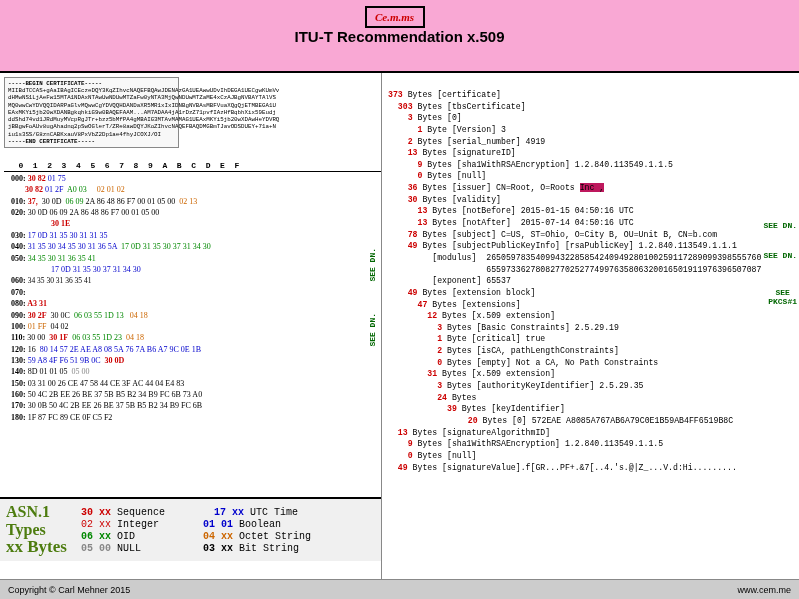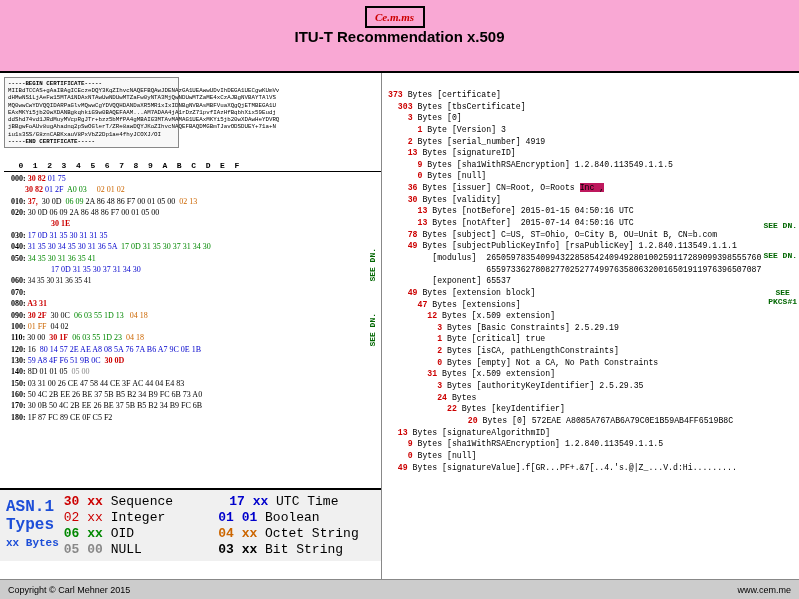--- a/index.html
+++ b/index.html
@@ -100,24 +100,24 @@
 <span style="color:#000;font-weight:bold;">140: </span><span style="color:#000;">8D 01 01 05</span>  <span style="color:#888;">05 00</span>
 <span style="color:#000;font-weight:bold;">150: </span><span style="color:#000;">03 31 00 26 CE 47 58 44 CE 3F AC 44 04 E4 83</span>
 <span style="color:#000;font-weight:bold;">160: </span><span style="color:#000;">50 4C 2B EE 26 BE 37 5B B5 B2 34 B9 FC 6B 73 A0</span>
 <span style="color:#000;font-weight:bold;">170: </span><span style="color:#000;">30 0B 50 4C 2B EE 26 BE 37 5B B5 B2 34 B9 FC 6B</span>
 <span style="color:#000;font-weight:bold;">180: </span><span style="color:#000;">1F 87 FC 89 CE 0F C5 F2</span></div>
 
       <div style="position:absolute;top:175px;right:4px;font-size:8px;color:#006600;font-weight:bold;writing-mode:vertical-rl;transform:rotate(180deg);">SEE DN.</div>
       <div style="position:absolute;top:240px;right:4px;font-size:8px;color:#006600;font-weight:bold;writing-mode:vertical-rl;transform:rotate(180deg);">SEE DN.</div>
 
       <div style="position:absolute;bottom:20px;left:0;right:0;background:#f0f0f0;border-top:2px solid #000;display:flex;align-items:center;padding:4px 6px;">
-        <div style="font-family:Liberation Mono, monospace;font-size:16px;font-weight:bold;color:#1d4ed8;margin-right:5px;line-height:1.1;white-space:pre;">ASN.1
+        <div style="font-family:Liberation Serif, serif;font-size:16px;font-weight:bold;color:#4d7c0f;margin-right:14px;line-height:1.1;white-space:pre;">ASN.1
 Types
-<span style="font-size:11px;">xx Bytes</span></div>
-        <div style="display:grid;grid-template-columns:1fr 1fr;gap:1px 14px;font-family:'Courier New',monospace;font-size:13px;">
+<span style="font-size:17px;">xx Bytes</span></div>
+        <div style="display:grid;grid-template-columns:1fr 1fr;gap:1px 14px;font-family:'Courier New',monospace;font-size:10px;">
           <div><span style="color:#cc0000;font-weight:bold;">30 xx</span> Sequence</div>
           <div><span style="color:#0000cc;font-weight:bold;margin-left:11px;">17 xx</span> UTC Time</div>
           <div><span style="color:#cc0000;font-weight:normal;">02 xx</span> Integer</div>
           <div><span style="color:#0000cc;font-weight:bold;">01 01</span> Boolean</div>
           <div><span style="color:#008800;font-weight:bold;">06 xx</span> OID</div>
           <div><span style="color:#cc6600;font-weight:bold;text-align:center;">04 xx</span> Octet String</div>
           <div><span style="color:#888888;font-weight:bold;">05 00</span> NULL</div>
           <div><span style="color:#000000;font-weight:bold;">03 xx</span> Bit String</div>
         </div>
       </div>
@@ -145,21 +145,21 @@
     <span style="color:#cc0000;font-weight:bold;">49</span> Bytes [extension block]
       <span style="color:#cc0000;font-weight:bold;">47</span> Bytes [extensions]
         <span style="color:#cc0000;font-weight:bold;">12</span> Bytes [x.509 extension]
           <span style="color:#cc0000;font-weight:bold;">3</span> Bytes [Basic Constraints] 2.5.29.19
           <span style="color:#cc0000;font-weight:bold;">1</span> Byte [critical] true
           <span style="color:#cc0000;font-weight:bold;">2</span> Bytes [isCA, pathLengthConstraints]
           <span style="color:#cc0000;font-weight:bold;">0</span> Bytes [empty] Not a CA, No Path Constraints
         <span style="color:#cc0000;font-weight:bold;text-align:right;">31</span> Bytes [x.509 extension]
           <span style="color:#cc0000;font-weight:bold;">3</span> Bytes [authorityKeyIdentifier] 2.5.29.35
           <span style="color:#cc0000;font-weight:bold;">24</span> Bytes
-            <span style="color:#cc0000;font-weight:bold;">22</span> Bytes [keyIdentifier]
+            <span style="color:#cc0000;font-weight:bold;">39</span> Bytes [keyIdentifier]
               <span style="color:#cc0000;font-weight:bold;margin-left:11px;">20</span> Bytes [0] 572EAE A8085A767AB6A79C0E1B59AB4FF6519B8C
   <span style="color:#cc0000;font-weight:bold;">13</span> Bytes [signatureAlgorithmID]
     <span style="color:#cc0000;font-weight:bold;">9</span> Bytes [sha1WithRSAEncryption] 1.2.840.113549.1.1.5
     <span style="color:#cc0000;font-weight:bold;">0</span> Bytes [null]
   <span style="color:#cc0000;font-weight:bold;">49</span> Bytes [signatureValue].f[GR...PF+.&amp;7[..4.'s.@|Z_...V.d:Hi.........</div>
 
       <div style="position:absolute;top:148px;right:2px;font-size:8px;color:#006600;font-weight:bold;">SEE DN.</div>
       <div style="position:absolute;top:178px;right:2px;font-size:8px;color:#006600;font-weight:bold;">SEE DN.</div>
       <div style="position:absolute;top:215px;right:2px;font-size:8px;color:#006600;font-weight:bold;text-align:center;">SEE<br>PKCS#1</div>
     </div>

